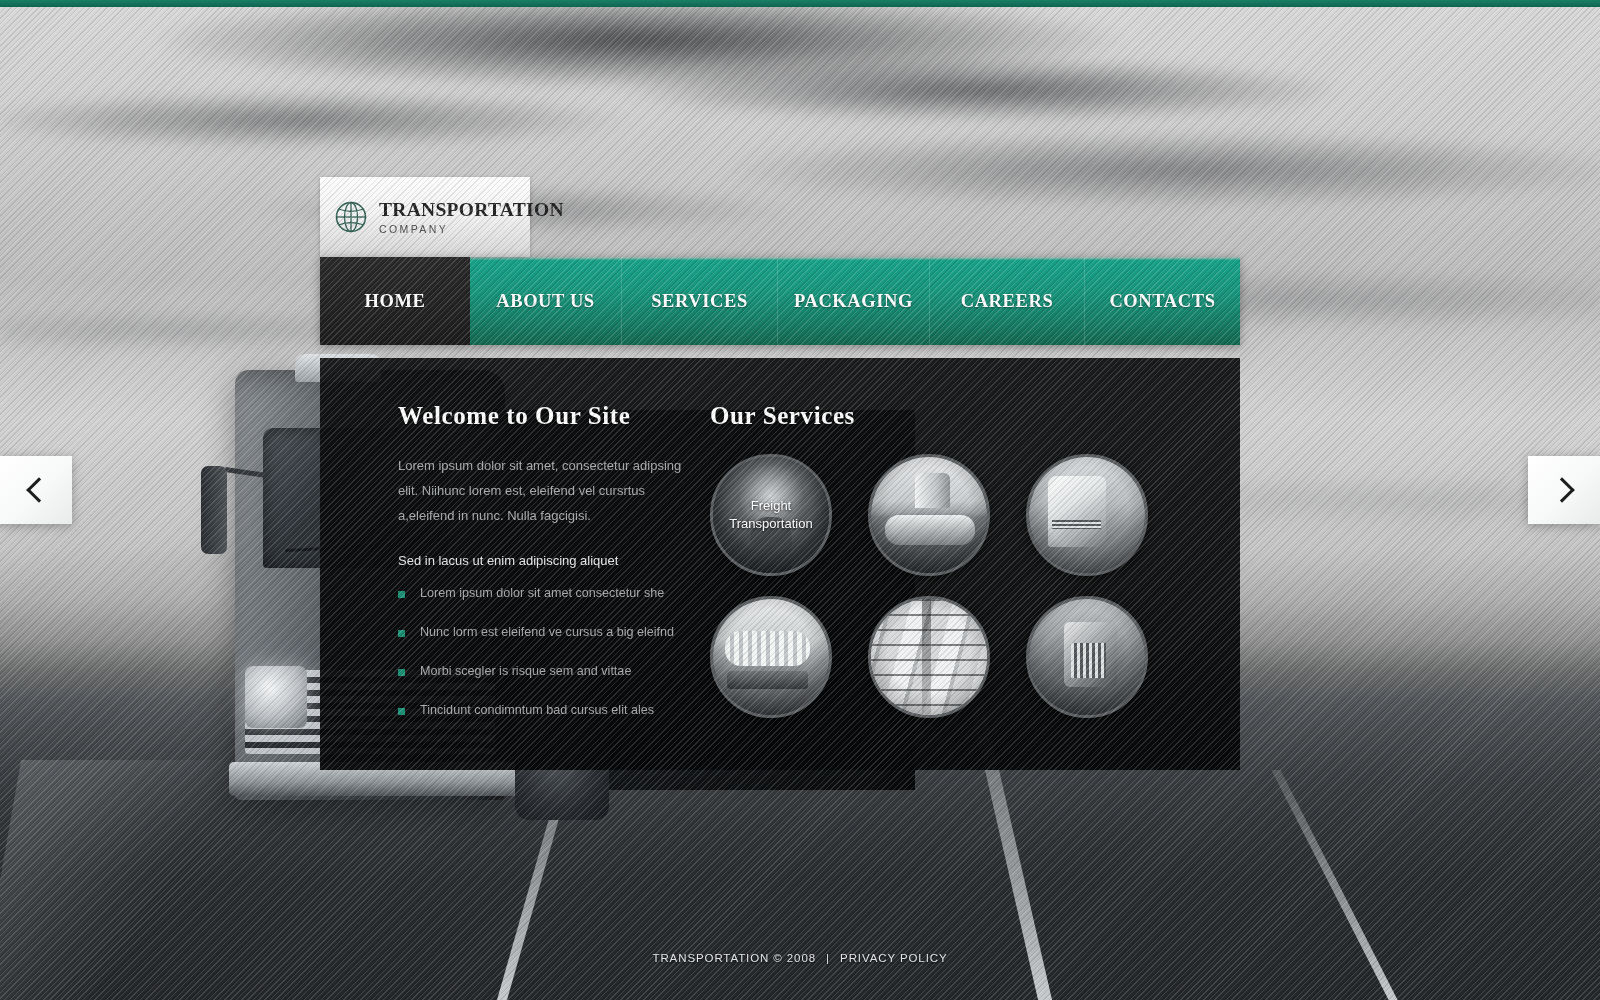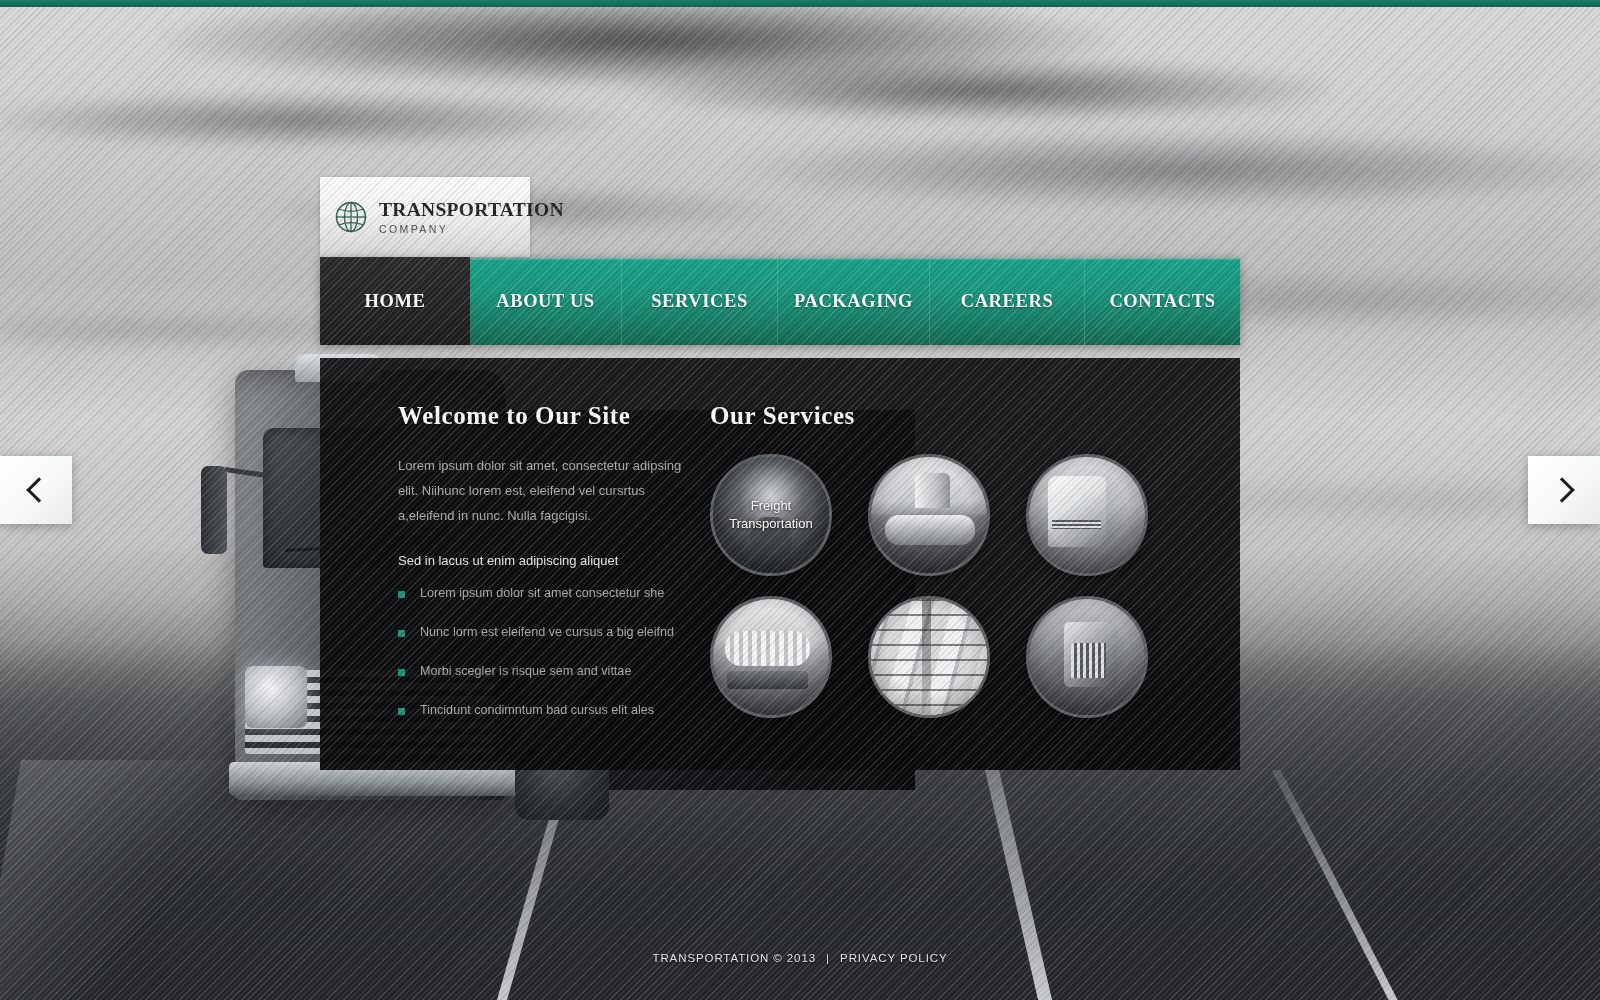--- a/index.html
+++ b/index.html
@@ -494,18 +494,18 @@
             </div>
           </div>
       </div>
 
     </div>
   </section>
 
   <div class="hatch-overlay"></div>
 
   <div class="footer">
-    <span>TRANSPORTATION © 2013</span>
+    <span>TRANSPORTATION © 2008</span>
     <span class="sep">|</span>
     <a>PRIVACY POLICY</a>
   </div>
 
 </div>
 
 </body></html>

